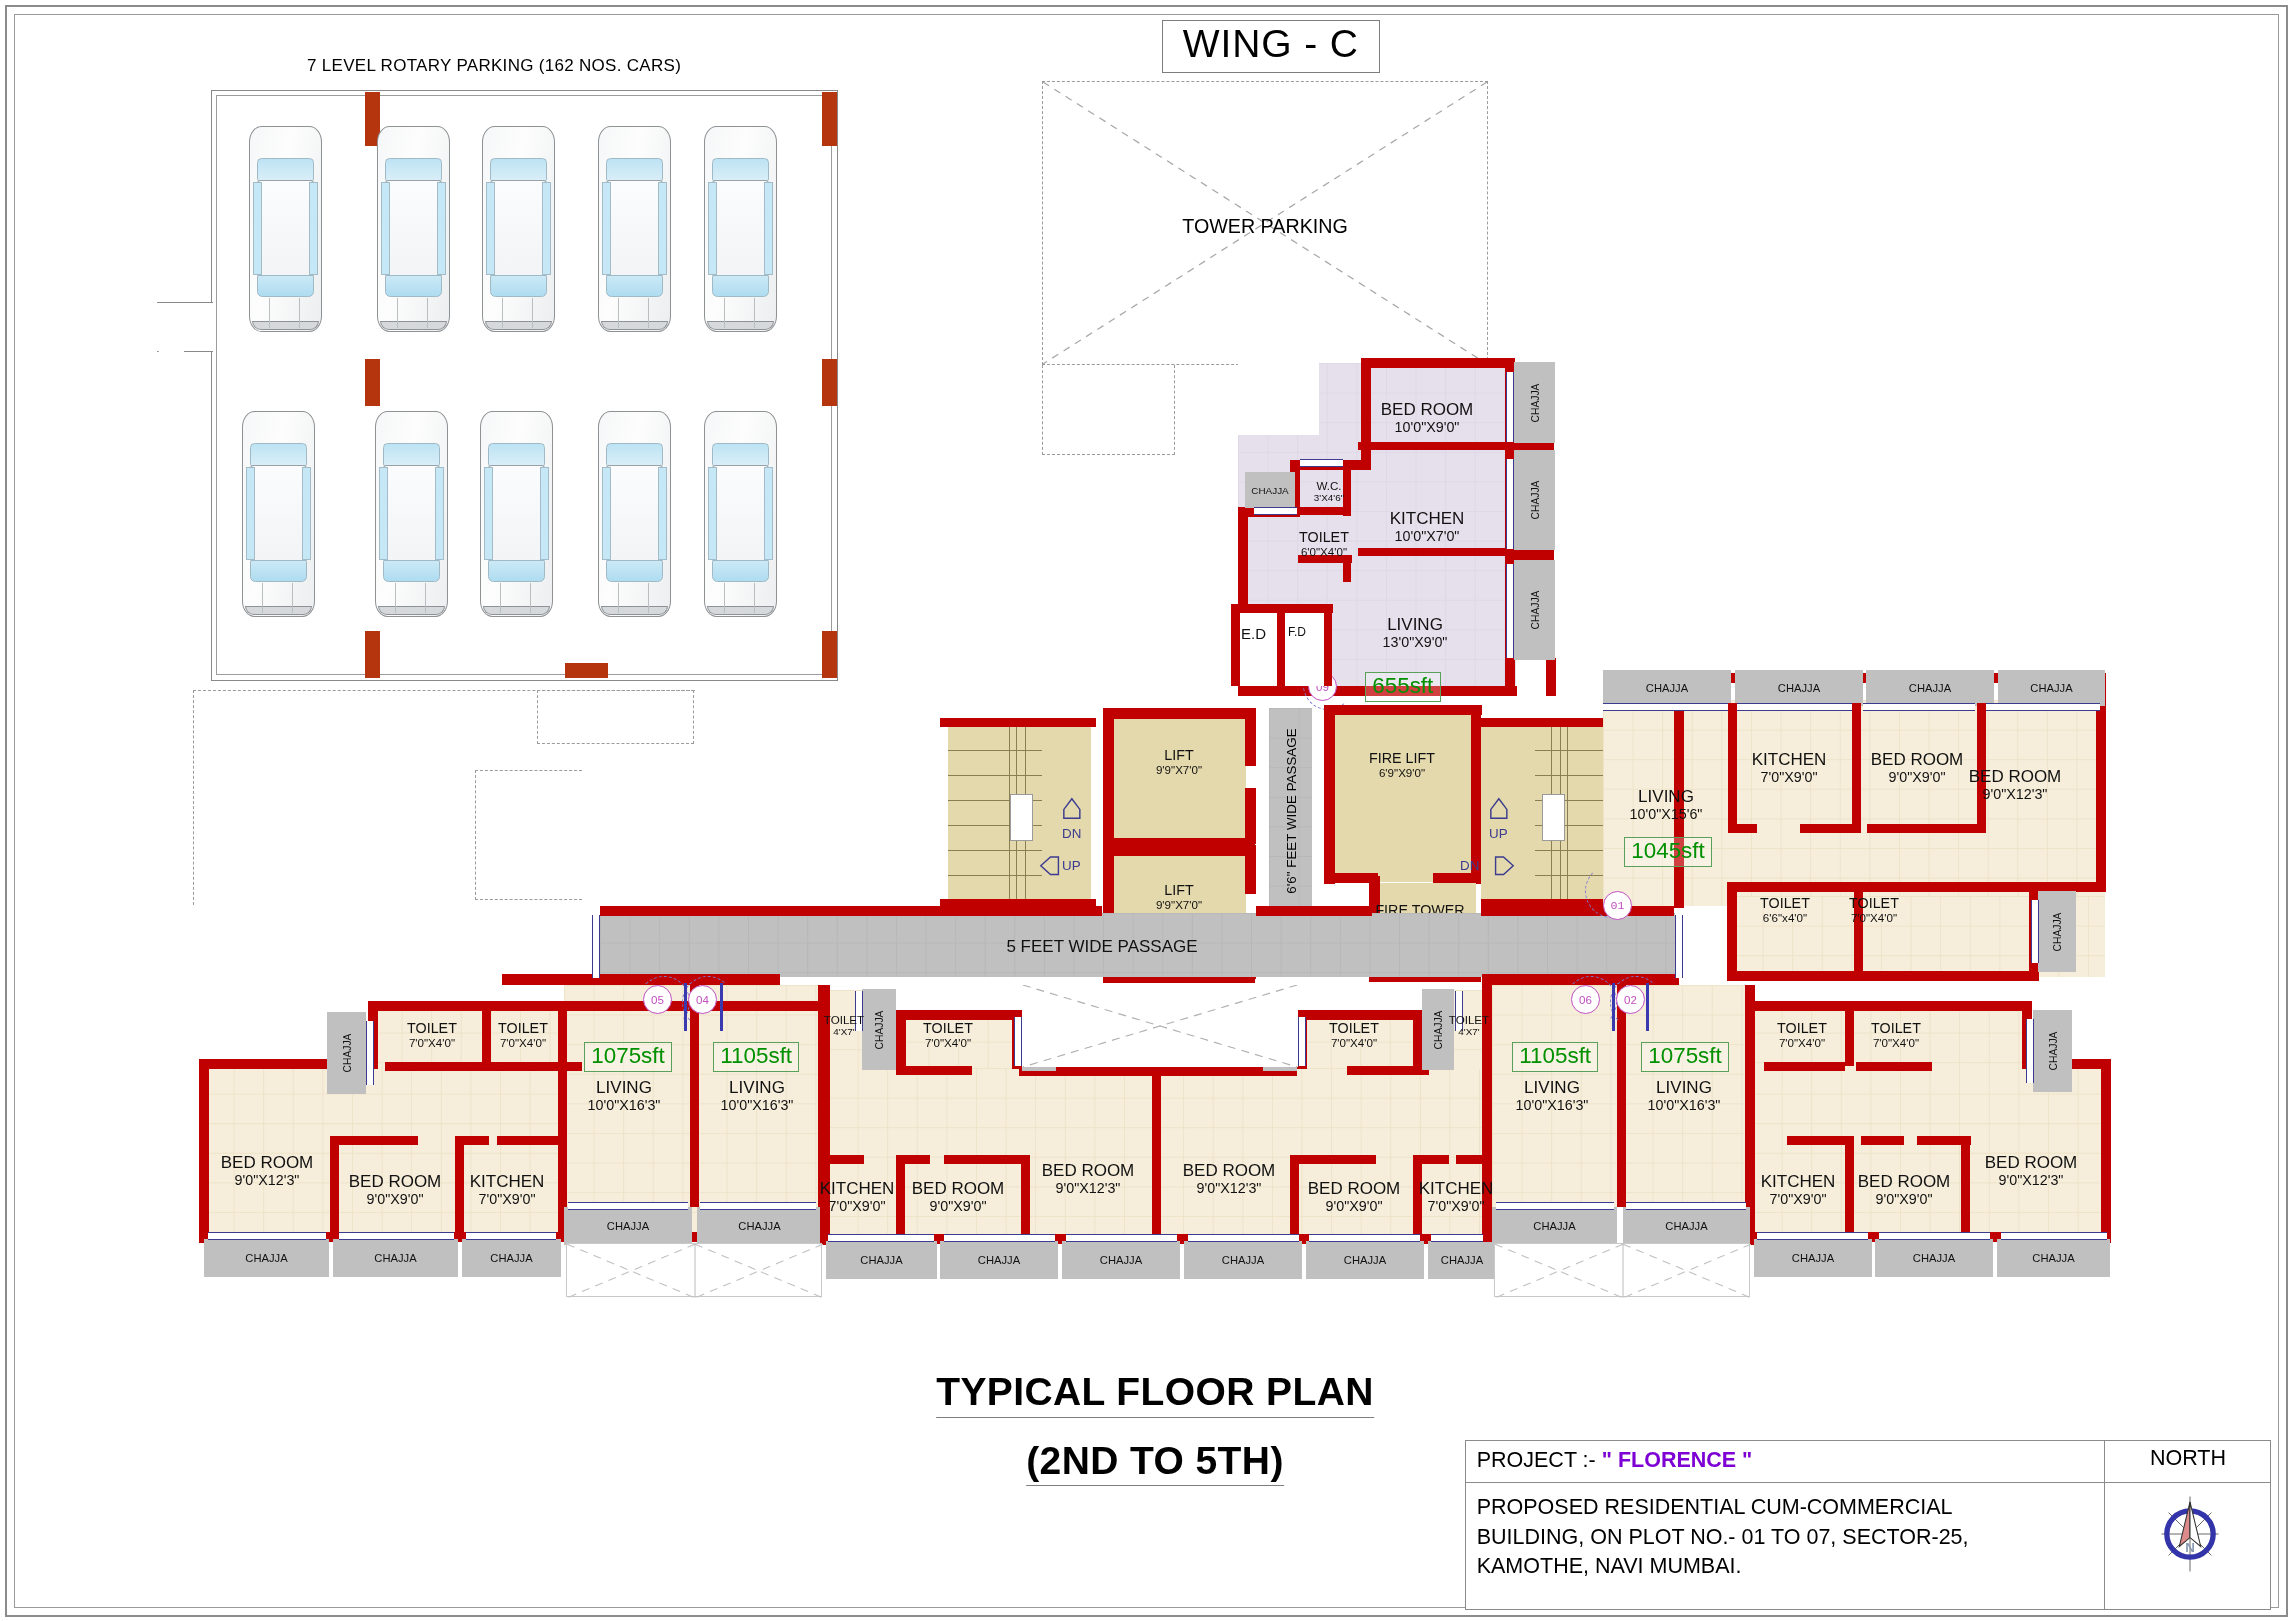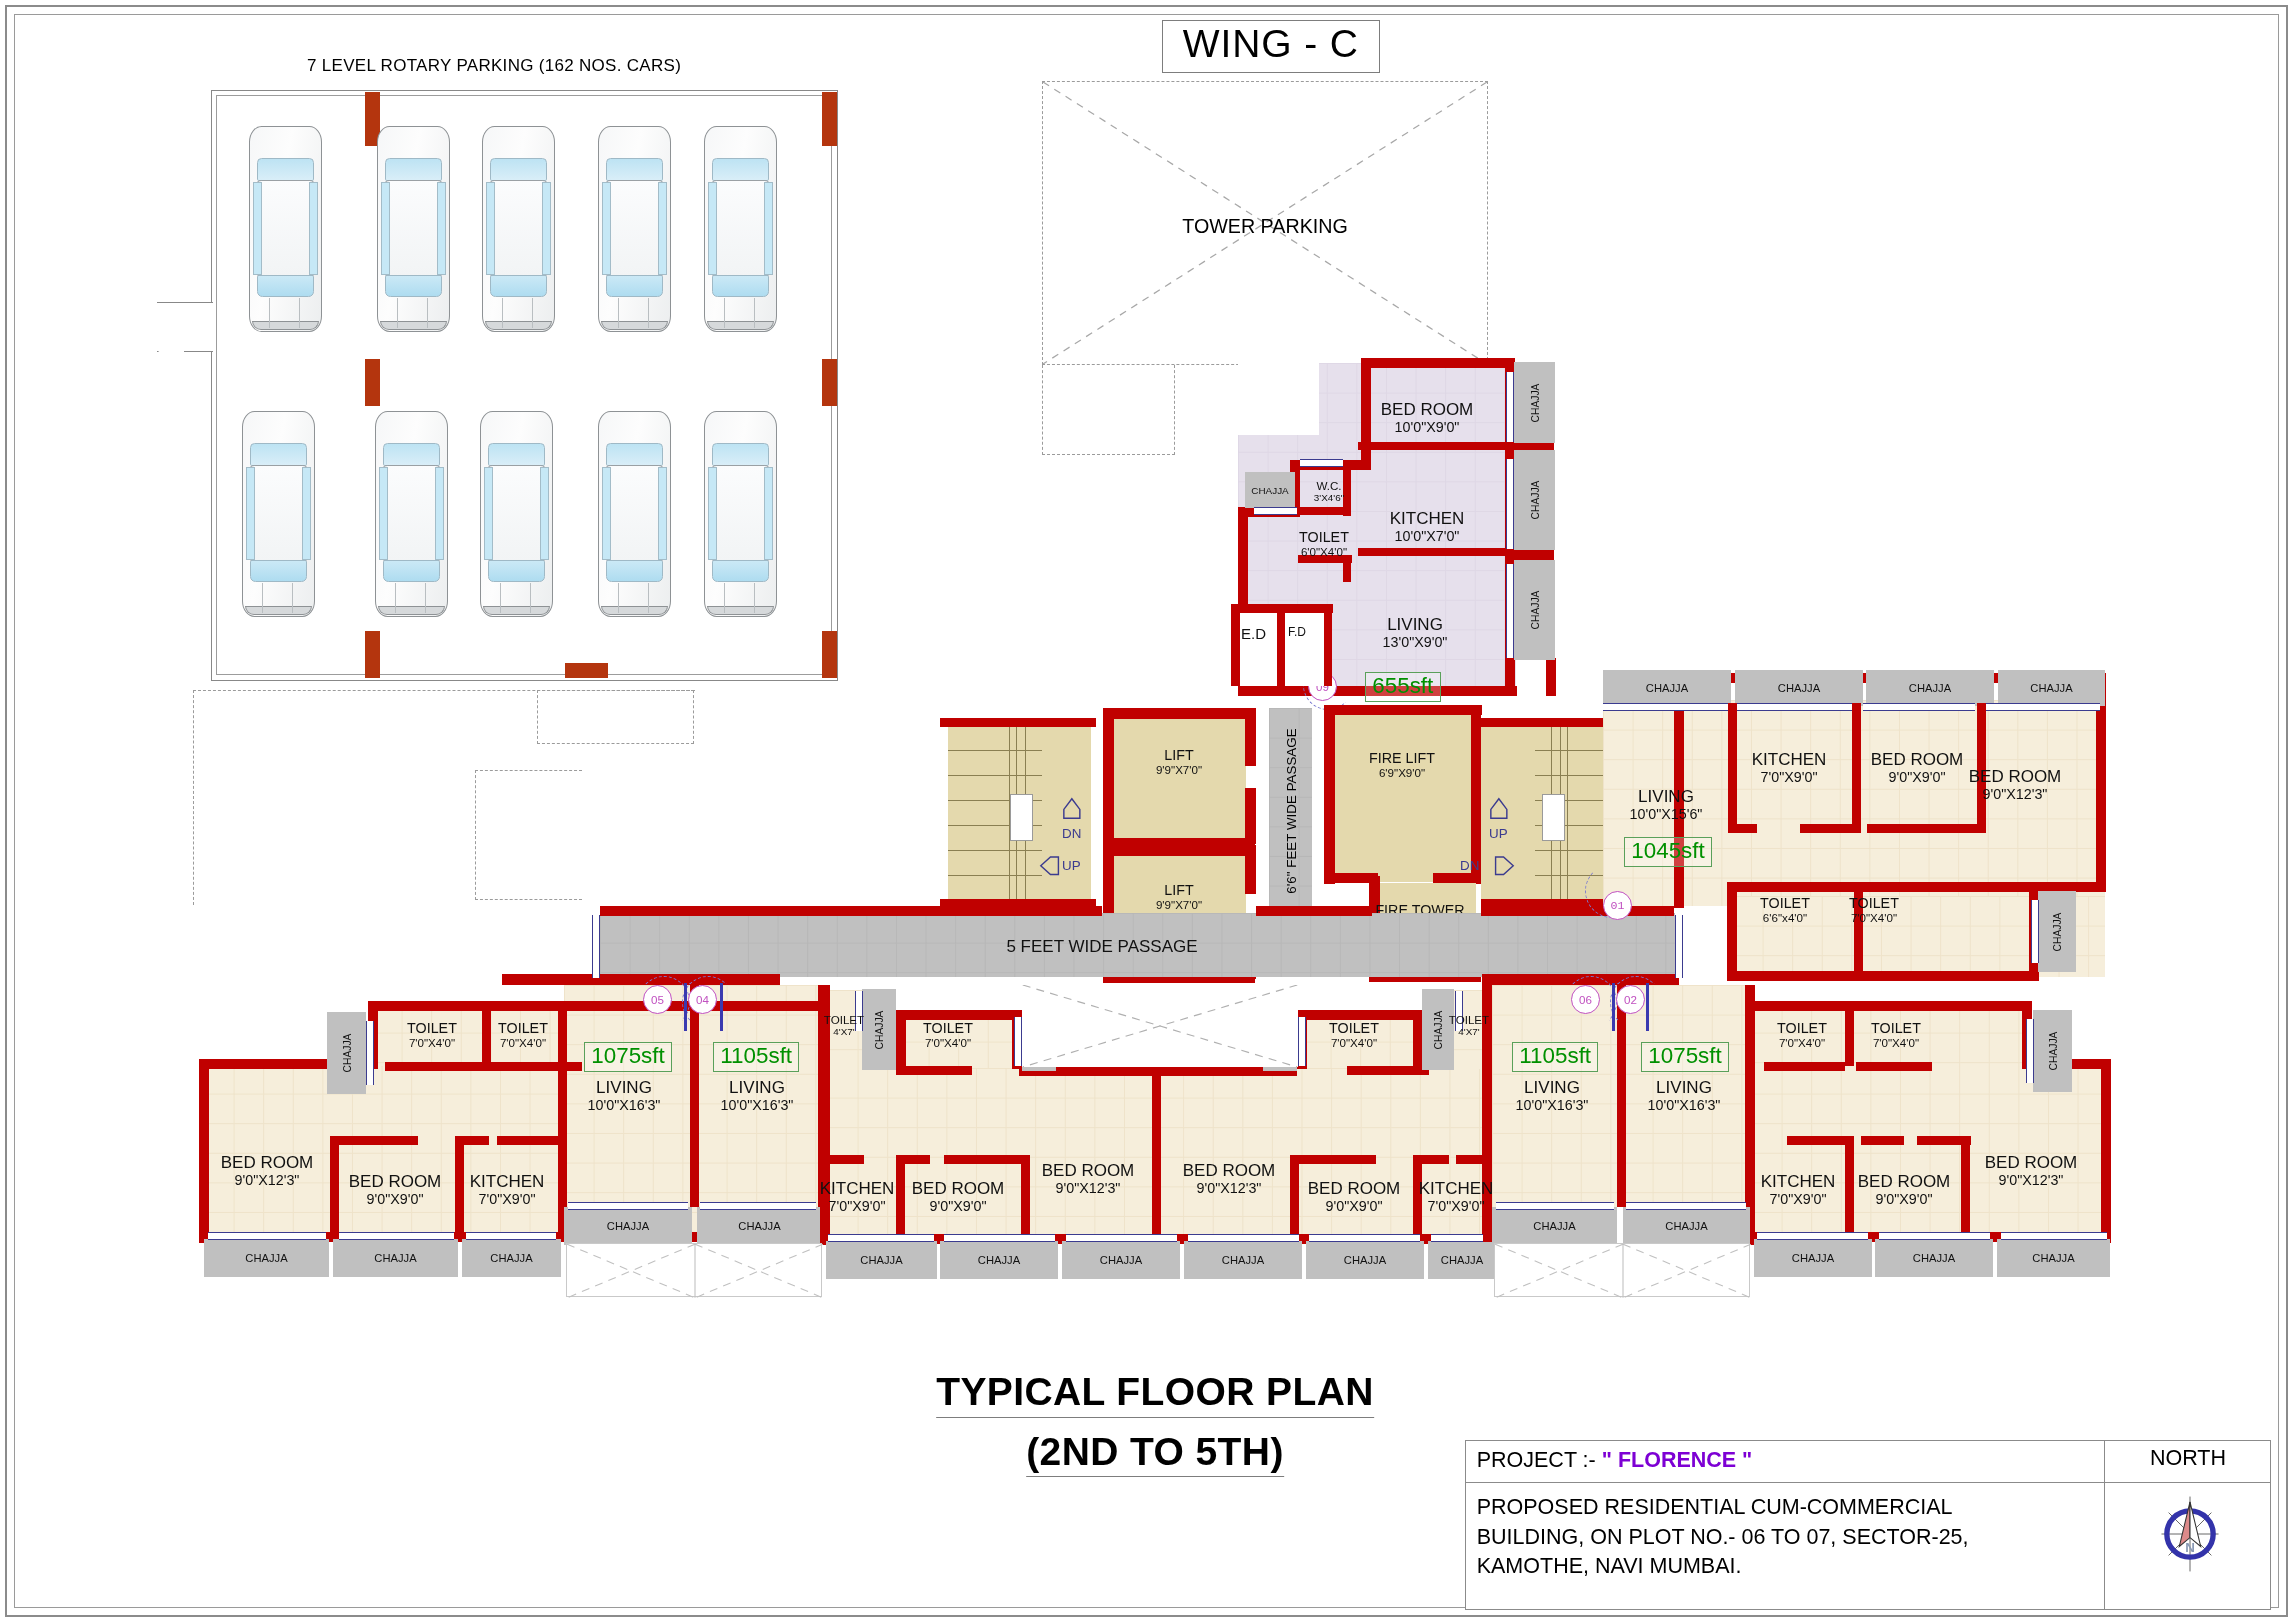--- a/index.html
+++ b/index.html
@@ -108,21 +108,21 @@
 
   .stair{position:absolute;background:#e4d9ad;}
   .stair .tr{position:absolute;left:0;right:0;height:0.9px;background:#8a7f52;}
   .stair .tv{position:absolute;top:0;bottom:0;width:0.9px;background:#8a7f52;}
 
   .arrowup{position:absolute;color:#3b3b8f;font-size:13.4px;}
 
   
   #maintitle{position:absolute;left:1155px;top:1370px;transform:translateX(-50%);text-align:center;}
   #maintitle .l1{font-size:39px;font-weight:bold;letter-spacing:0.4px;border-bottom:1.8px solid #7d7d7d;padding-bottom:2.7px;display:inline-block;}
-  #maintitle .l2{font-size:39px;font-weight:bold;letter-spacing:0.4px;border-bottom:1.8px solid #7d7d7d;padding-bottom:2.7px;display:inline-block;margin-top:12px;}
+  #maintitle .l2{font-size:39px;font-weight:bold;letter-spacing:0.4px;border-bottom:1.8px solid #7d7d7d;padding-bottom:2.7px;display:inline-block;margin-top:21px;}
 
   
   #tb{position:absolute;left:1465px;top:1440px;width:806px;height:170px;border:1.4px solid #8b8b8b;background:#fff;}
   #tb .vsep{position:absolute;top:0;bottom:0;width:1.4px;background:#8b8b8b;left:638px;}
   #tb .hsep{position:absolute;left:0;width:638px;height:1.4px;background:#8b8b8b;top:41px;}
   #tb .hsep2{position:absolute;left:638px;right:0;height:1.4px;background:#8b8b8b;top:41px;}
   #tb-proj{position:absolute;left:10.7px;top:7.2px;font-size:21.5px;}
   #tb-proj b{color:#7d00d4;}
   #tb-desc{position:absolute;left:10.7px;top:52px;font-size:21.5px;line-height:1.38;}
   #tb-north{position:absolute;left:638px;top:5.4px;width:168px;text-align:center;font-size:21.5px;}
@@ -893,21 +893,21 @@
 
   <div id="tb">
     <div class="vsep"></div>
     <div class="hsep"></div>
     <div class="hsep2"></div>
     <div id="tb-proj">
       <span>PROJECT :- </span><b>" FLORENCE "</b>
     </div>
     <div id="tb-desc">
       <div>PROPOSED RESIDENTIAL CUM-COMMERCIAL</div>
-      <div>BUILDING, ON PLOT NO.- 06 TO 07, SECTOR-25,</div>
+      <div>BUILDING, ON PLOT NO.- 01 TO 07, SECTOR-25,</div>
       <div>KAMOTHE, NAVI MUMBAI.</div>
     </div>
     <div id="tb-north">NORTH</div>
     <div id="compass">
       <svg width="72" height="82" viewBox="0 0 80 92">
         <g stroke="#555" stroke-width="1">
           <line x1="40" y1="4" x2="40" y2="88"></line>
           <line x1="8" y1="46" x2="72" y2="46"></line>
           <line x1="16" y1="22" x2="64" y2="70"></line>
           <line x1="64" y1="22" x2="16" y2="70"></line>

